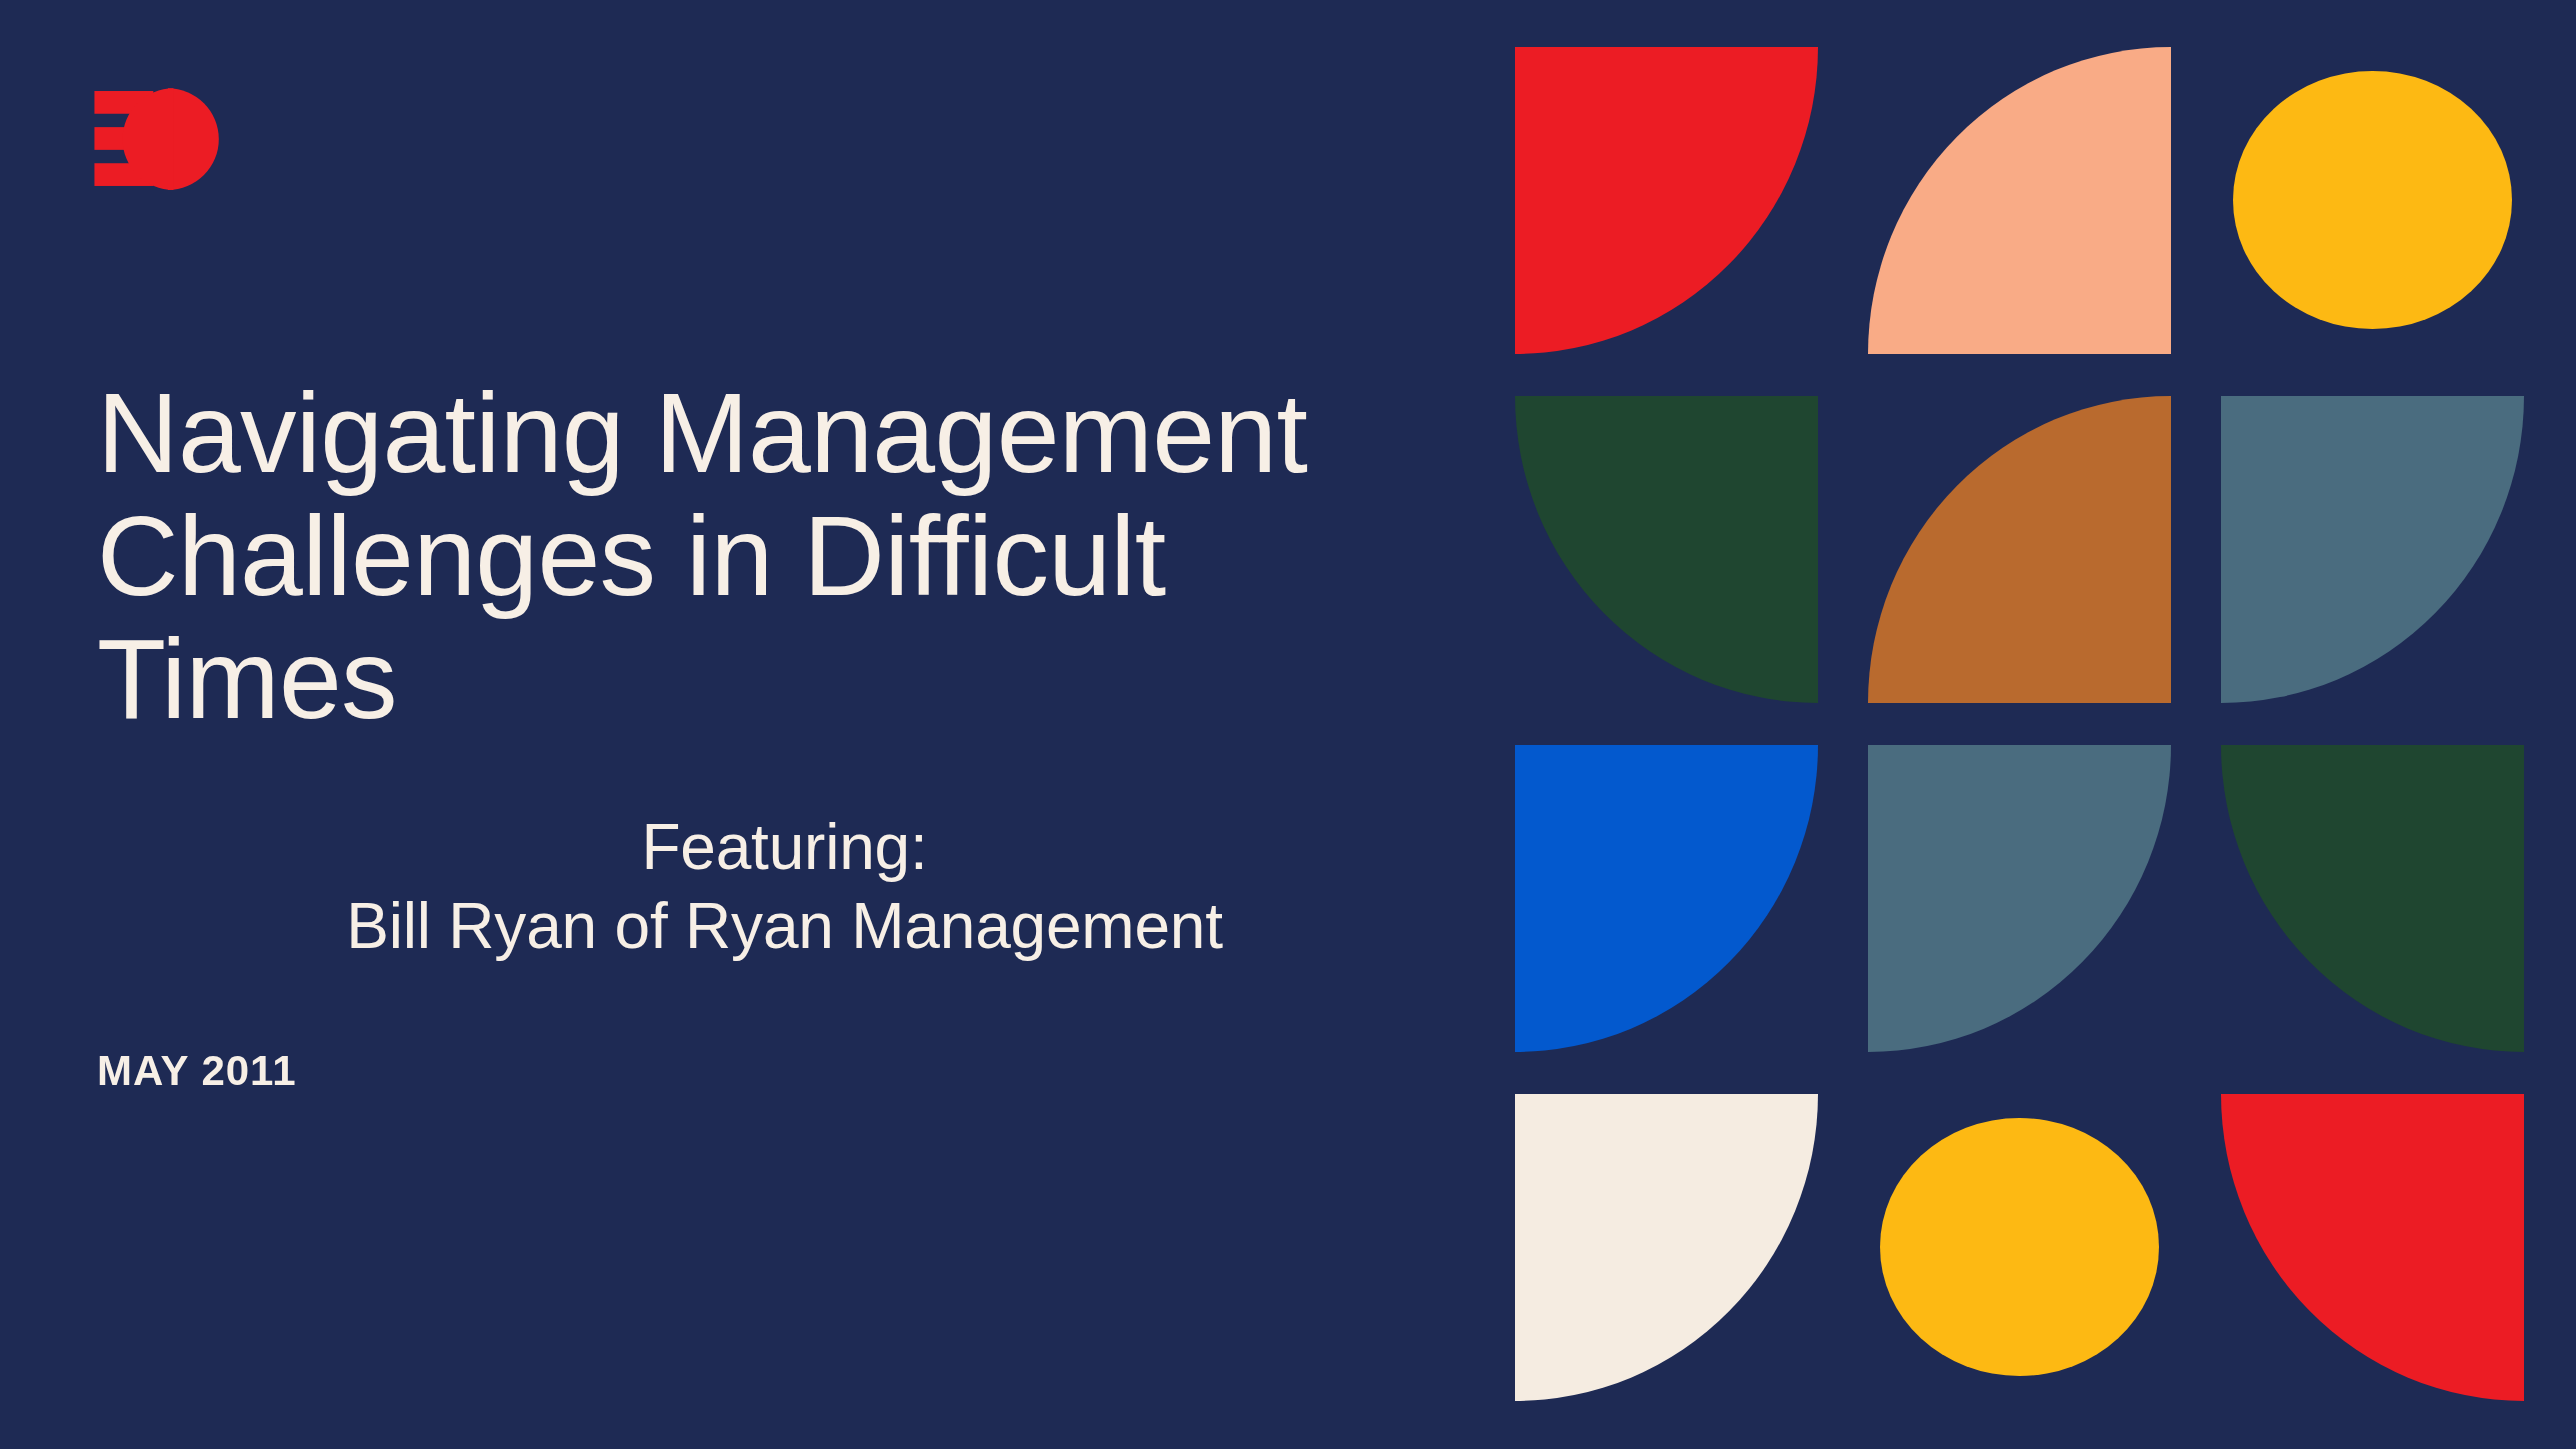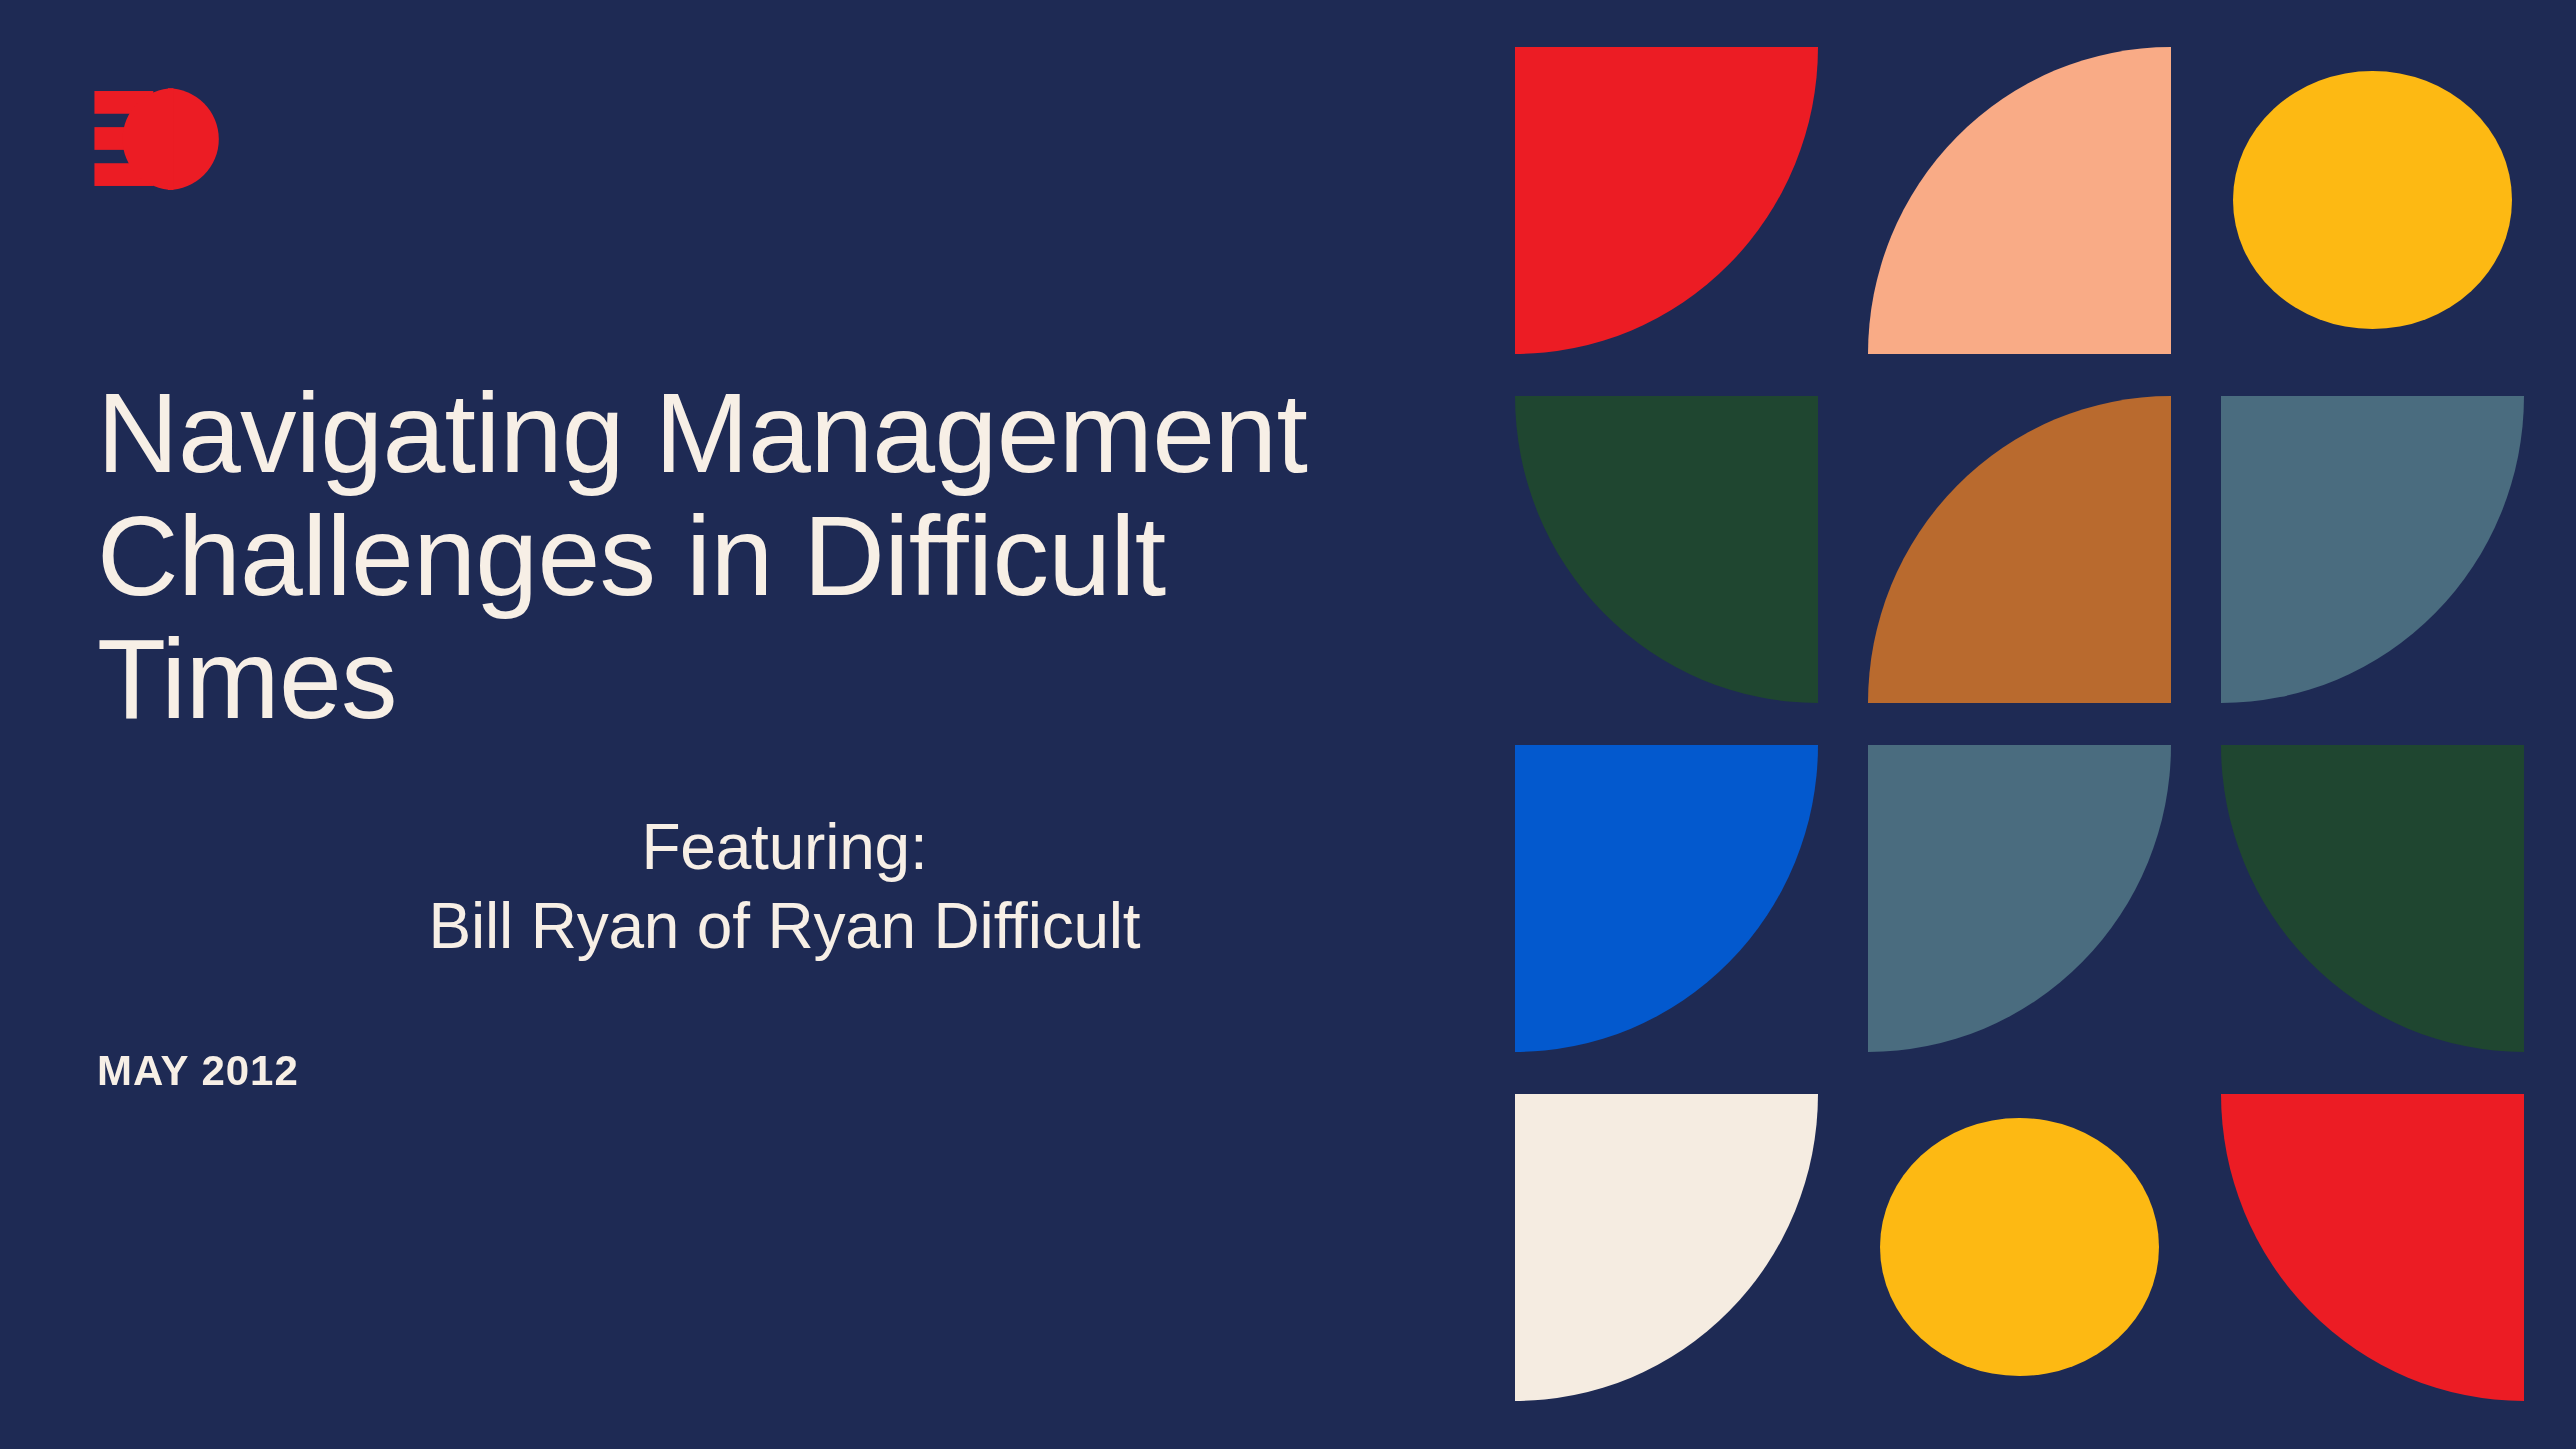--- a/index.html
+++ b/index.html
@@ -114,24 +114,24 @@
       <path d="M 118 2 L 118 154 A 76 76 0 0 1 118 2 Z" fill="#ec1c24"></path>
     </svg>
   </div>
 
   <div class="text-block">
 
     <h1 class="title" style="color: rgb(247, 239, 230);">Navigating Management Challenges in Difficult Times</h1>
 
     <div class="featuring-block">
       <p class="featuring-line" style="color: rgb(247, 239, 230);">Featuring:</p>
-      <p class="featuring-line" style="color: rgb(247, 239, 230);">Bill Ryan of Ryan Difficult</p>
+      <p class="featuring-line" style="color: rgb(247, 239, 230);">Bill Ryan of Ryan Management</p>
     </div>
 
-    <p class="date" style="color: rgb(247, 239, 230);">MAY 2012</p>
+    <p class="date" style="color: rgb(247, 239, 230);">MAY 2011</p>
   </div>
 
   <div class="pattern">
     <div class="tile">
         <div class="shape q-br" style="background: rgb(236, 28, 36);"></div>
       </div>
     <div class="tile">
         <div class="shape q-tl" style="background: rgb(249, 171, 134);"></div>
       </div>
     <div class="tile">

